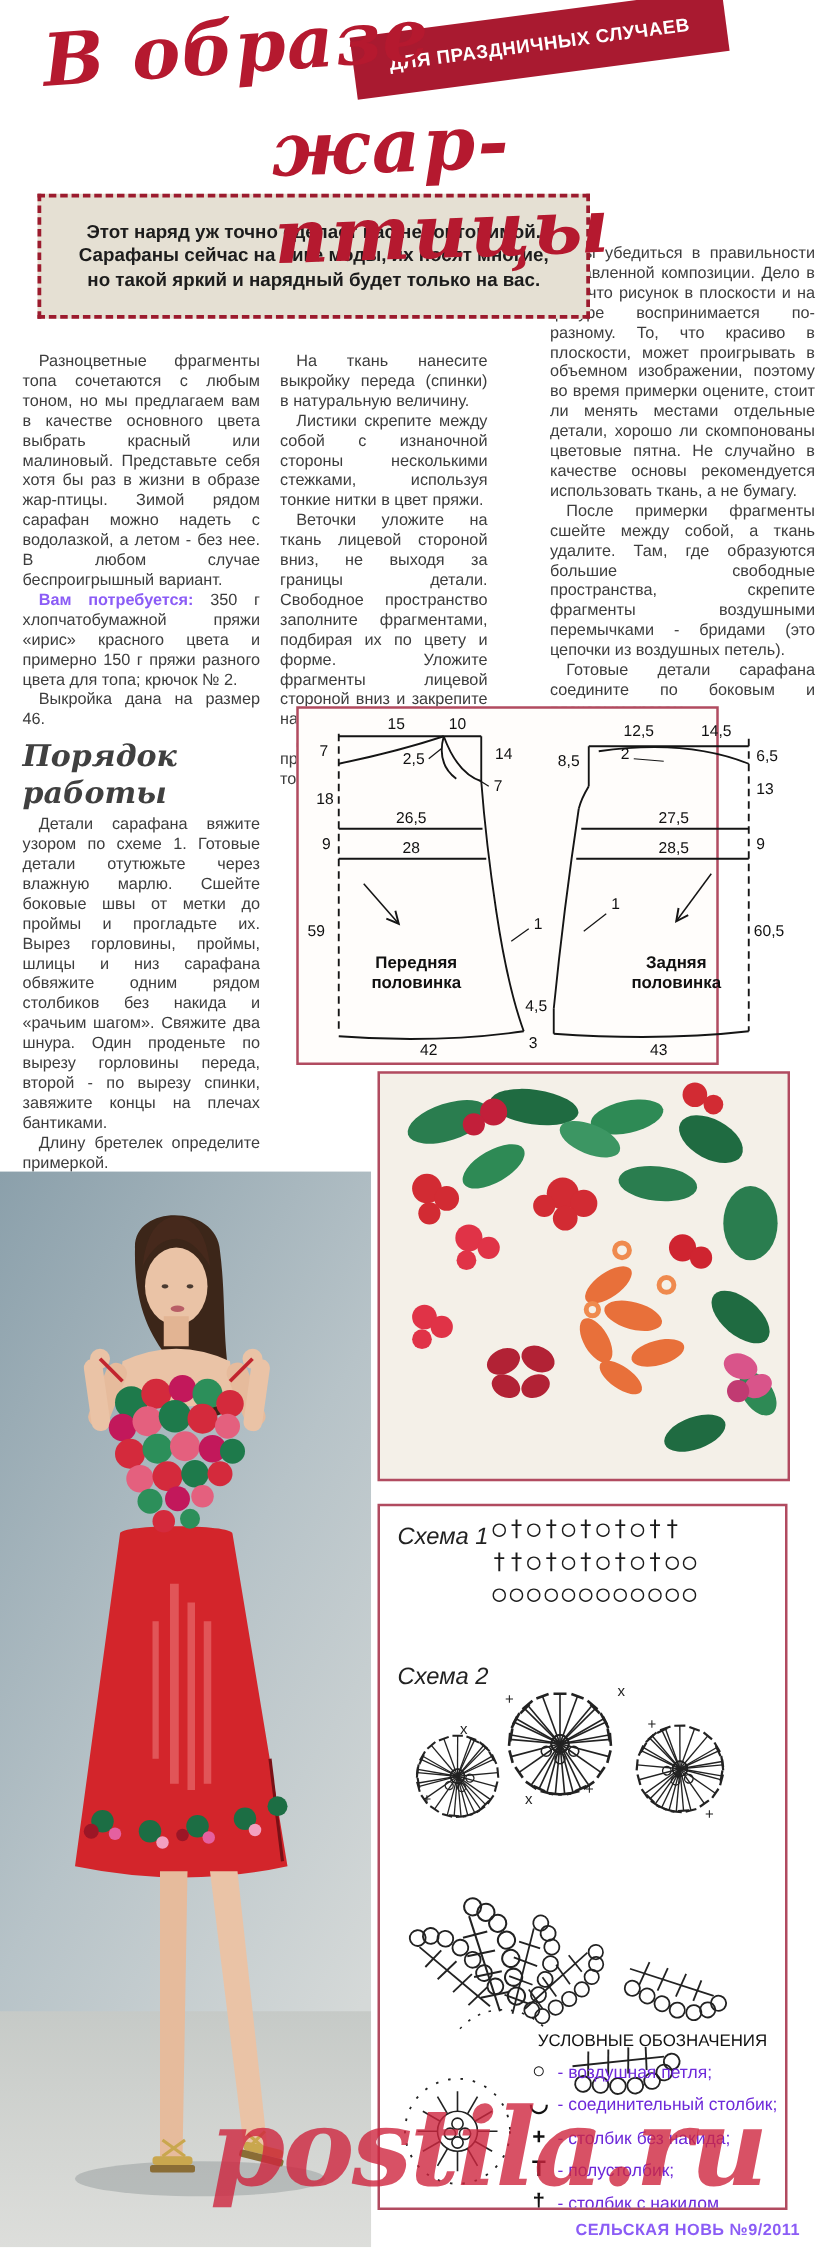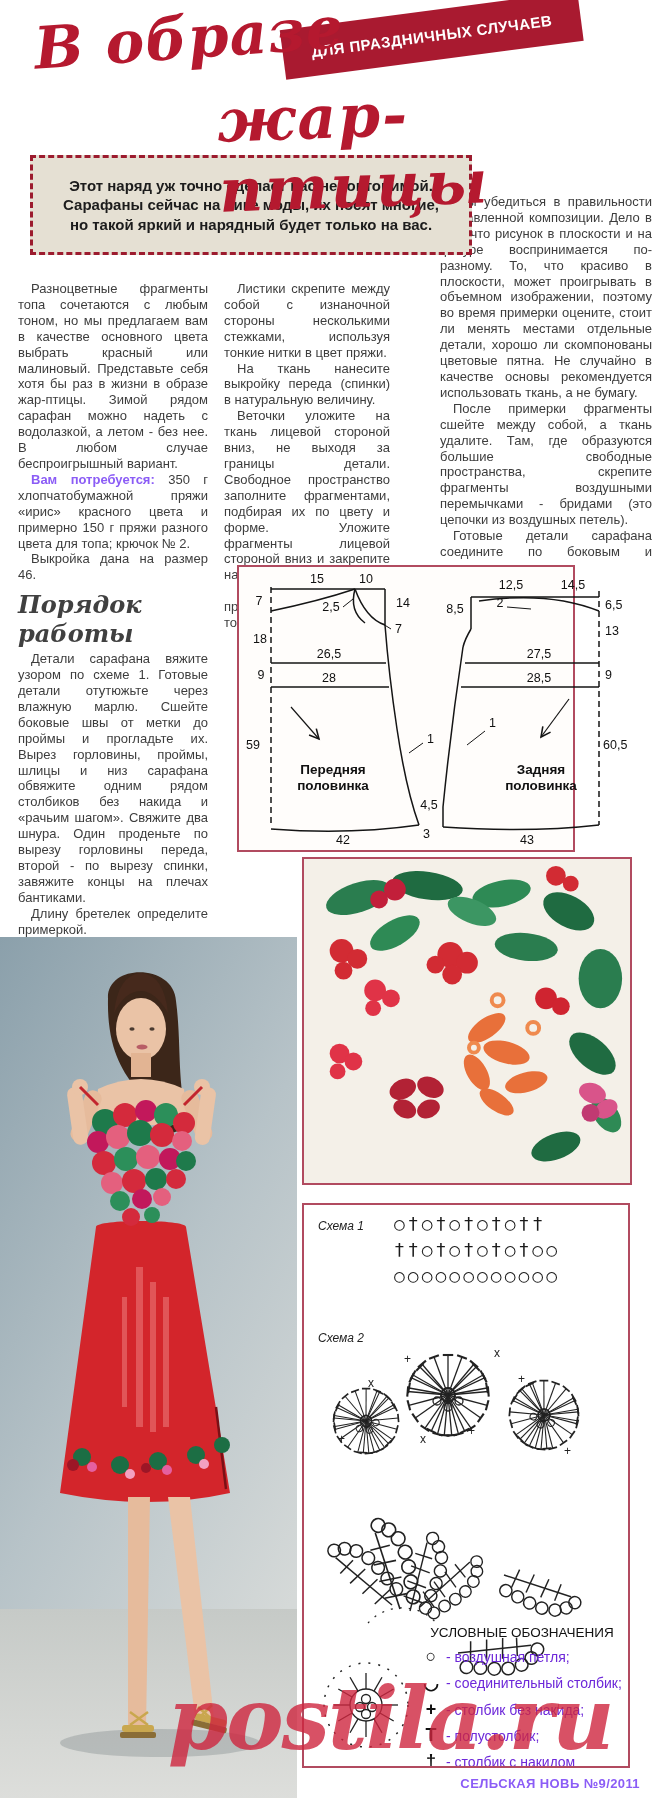--- a/index.html
+++ b/index.html
@@ -23,21 +23,21 @@
   .col p{margin:0;text-indent:13px;text-align:justify;font-size:13px;line-height:15.9px;color:#3d3d3d;}
   .col p.noind{text-indent:0;}
   .lead{font-weight:bold;color:#8b5cf6;}
   .script-heading{font-family:"DejaVu Serif",serif;font-style:italic;font-weight:bold;font-size:24px;
           color:#404040;margin:7px 0 3px 0;}
   
   .pattern-box{left:237px;top:565px;width:338px;height:287px;border:2px solid #b14b60;background:#fffdfb;box-sizing:border-box;}
   .motif-box{left:302px;top:857px;width:330px;height:328px;border:2px solid #b14b60;background:#f4f0e8;box-sizing:border-box;overflow:hidden;}
   .photo-box{left:0;top:937px;width:297px;height:861px;overflow:hidden;}
   .scheme-box{left:302px;top:1203px;width:328px;height:565px;border:2px solid #b14b60;background:#fff;box-sizing:border-box;overflow:hidden;}
-  .scheme-label{position:absolute;left:14px;font-style:italic;font-size:12px;color:#222;}
+  .scheme-label{position:absolute;left:14px;font-style:italic;font-size:19px;color:#222;}
   .chart1{position:absolute;left:90px;top:6px;width:232px;font-family:"DejaVu Sans Mono","DejaVu Sans",monospace;
           font-size:18px;letter-spacing:3px;line-height:26px;color:#1b1b1b;white-space:nowrap;}
   .legend{position:absolute;left:112px;top:420px;width:212px;}
   .legend-title{font-weight:normal;font-size:13.5px;color:#111;text-align:center;margin-bottom:6px;}
   .legend-row{display:flex;align-items:center;margin-bottom:5px;}
   .legend-sym{width:30px;text-align:center;font-size:18px;color:#111;font-weight:bold;flex:0 0 30px;}
   .legend-txt{font-size:14px;color:#6d28d9;}
   
   .watermark{left:168px;top:1668px;width:500px;font-family:"DejaVu Serif",serif;font-style:italic;font-weight:bold;
           font-size:86px;color:rgba(206,38,62,0.8);letter-spacing:-2px;z-index:9;white-space:nowrap;}
@@ -64,22 +64,22 @@
     <p>Разноцветные фрагменты топа сочетаются с любым тоном, но мы предлагаем вам в качестве основного цвета выбрать красный или малиновый. Представьте себя хотя бы раз в жизни в образе жар-птицы. Зимой рядом сарафан можно надеть с водолазкой, а летом - без нее. В любом случае беспроигрышный вариант.</p>
     <p><span class="lead">Вам потребуется:</span><span> 350 г хлопчатобумажной пряжи «ирис» красного цвета и примерно 150 г пряжи разного цвета для топа; крючок № 2.</span></p>
     <p>Выкройка дана на размер 46.</p>
     <div class="script-heading">Порядок работы</div>
     <p>Детали сарафана вяжите узором по схеме 1. Готовые детали отутюжьте через влажную марлю. Сшейте боковые швы от метки до проймы и прогладьте их. Вырез горловины, проймы, шлицы и низ сарафана обвяжите одним рядом столбиков без накида и «рачьим шагом». Свяжите два шнура. Один проденьте по вырезу горловины переда, второй - по вырезу спинки, завяжите концы на плечах бантиками.</p>
     <p>Длину бретелек определите примеркой.</p>
     <p>Для топика свяжите нужное количество фрагментов из разноцветной пряжи по схеме 2.</p>
   </div>
 
   <div class="col" style="left:224px;top:281px;width:166px;">
+    <p>На ткань нанесите выкройку переда (спинки) в натуральную величину.</p>
     <p>Листики скрепите между собой с изнаночной стороны несколькими стежками, используя тонкие нитки в цвет пряжи.</p>
-    <p>На ткань нанесите выкройку переда (спинки) в натуральную величину.</p>
     <p>Веточки уложите на ткань лицевой стороной вниз, не выходя за границы детали. Свободное пространство заполните фрагментами, подбирая их по цвету и форме. Уложите фрагменты лицевой стороной вниз и закрепите на ткани булавками.</p>
     <p>Деталь готова к первой примерке. Она нужна для того,</p>
   </div>
 
   <div class="col" style="left:440px;top:194px;width:212px;">
     <p class="noind">чтобы убедиться в правильности составленной композиции. Дело в том, что рисунок в плоскости и на фигуре воспринимается по-разному. То, что красиво в плоскости, может проигрывать в объемном изображении, поэтому во время примерки оцените, стоит ли менять местами отдельные детали, хорошо ли скомпонованы цветовые пятна. Не случайно в качестве основы рекомендуется использовать ткань, а не бумагу.</p>
     <p>После примерки фрагменты сшейте между собой, а ткань удалите. Там, где образуются большие свободные пространства, скрепите фрагменты воздушными перемычками - бридами (это цепочки из воздушных петель).</p>
     <p>Готовые детали сарафана соедините по боковым и плечевым срезам.</p>
   </div>
 

